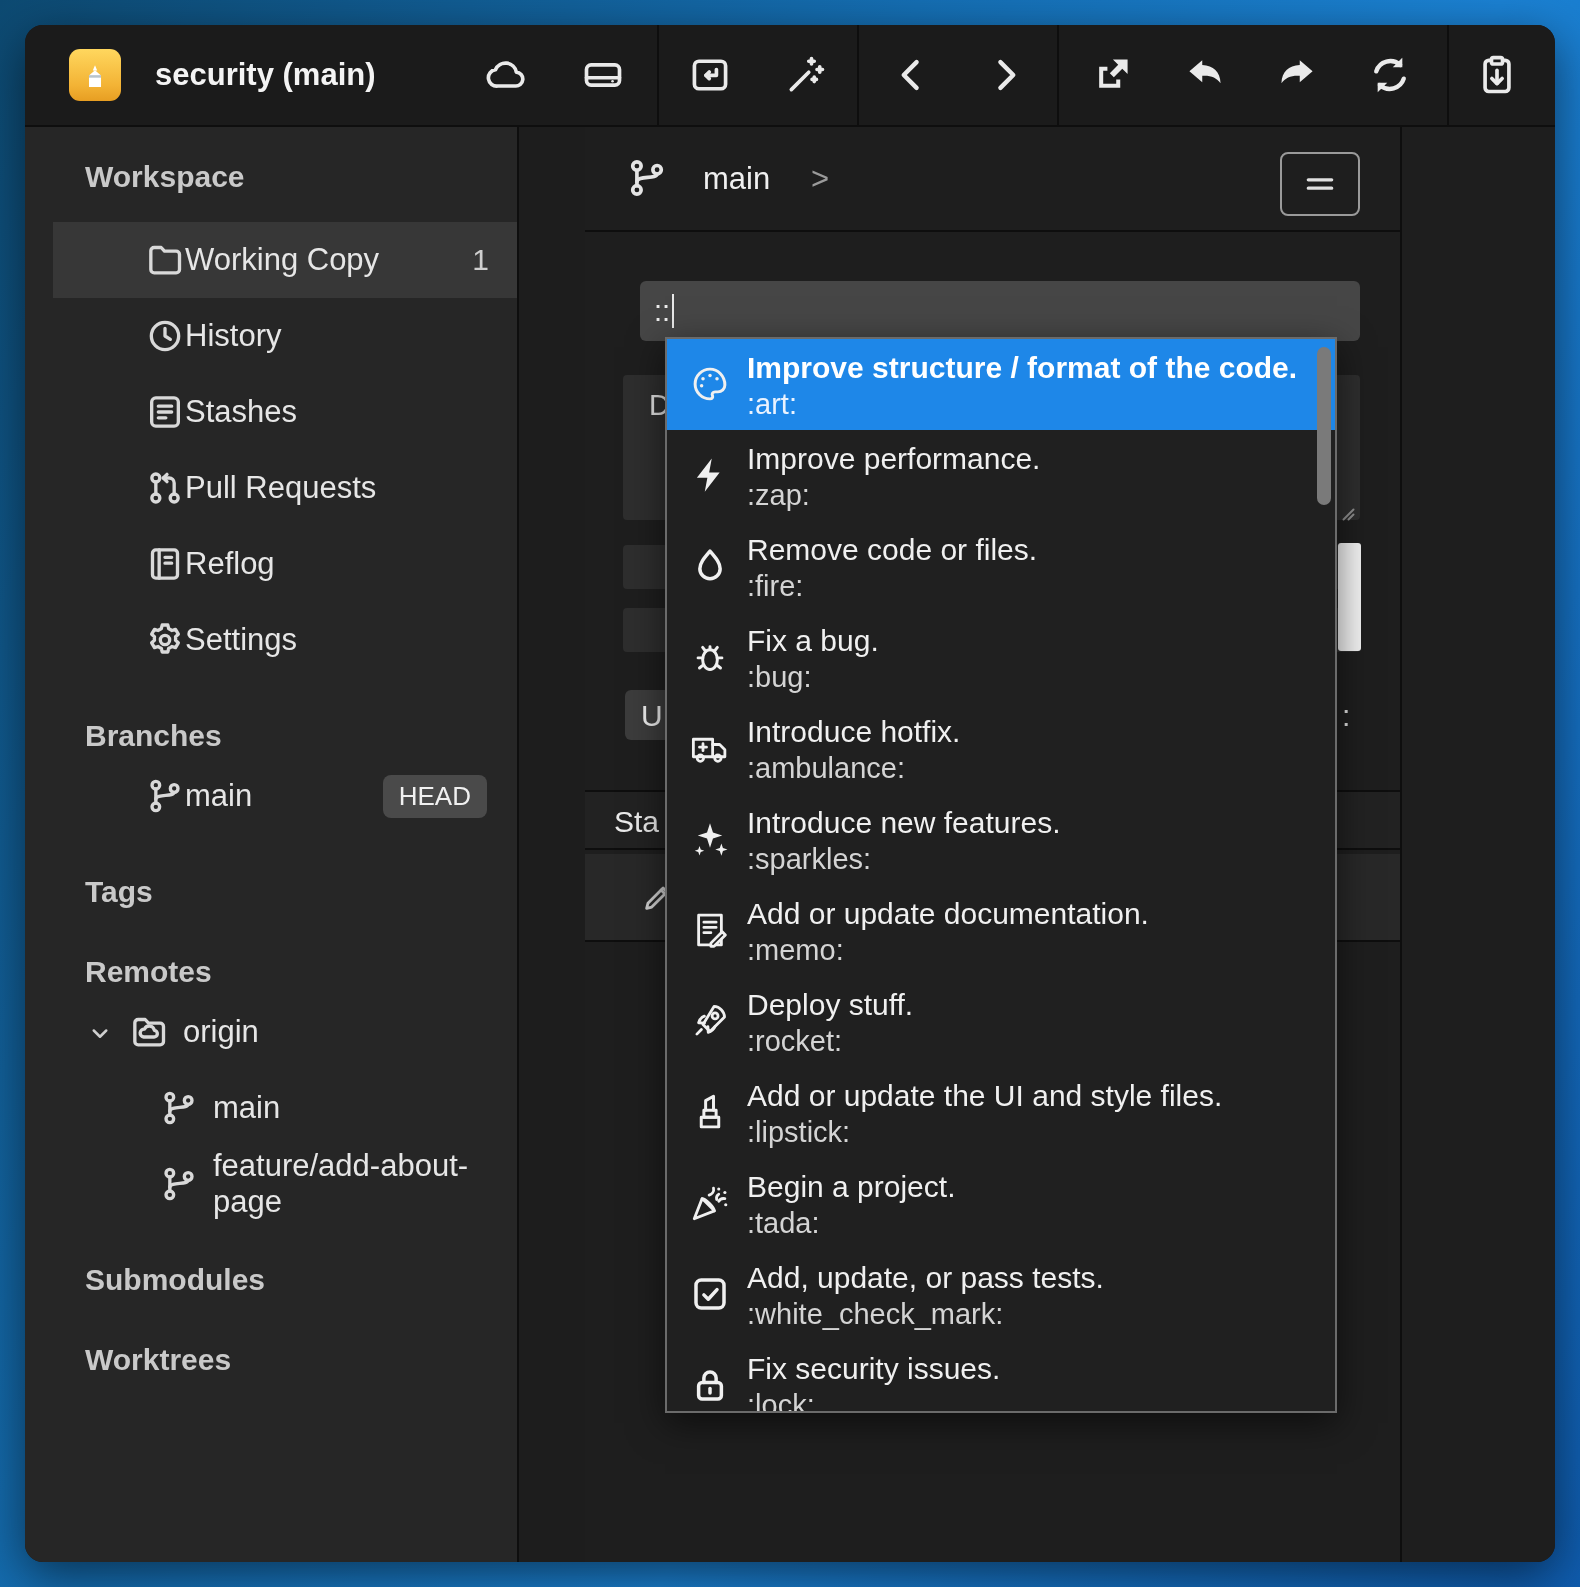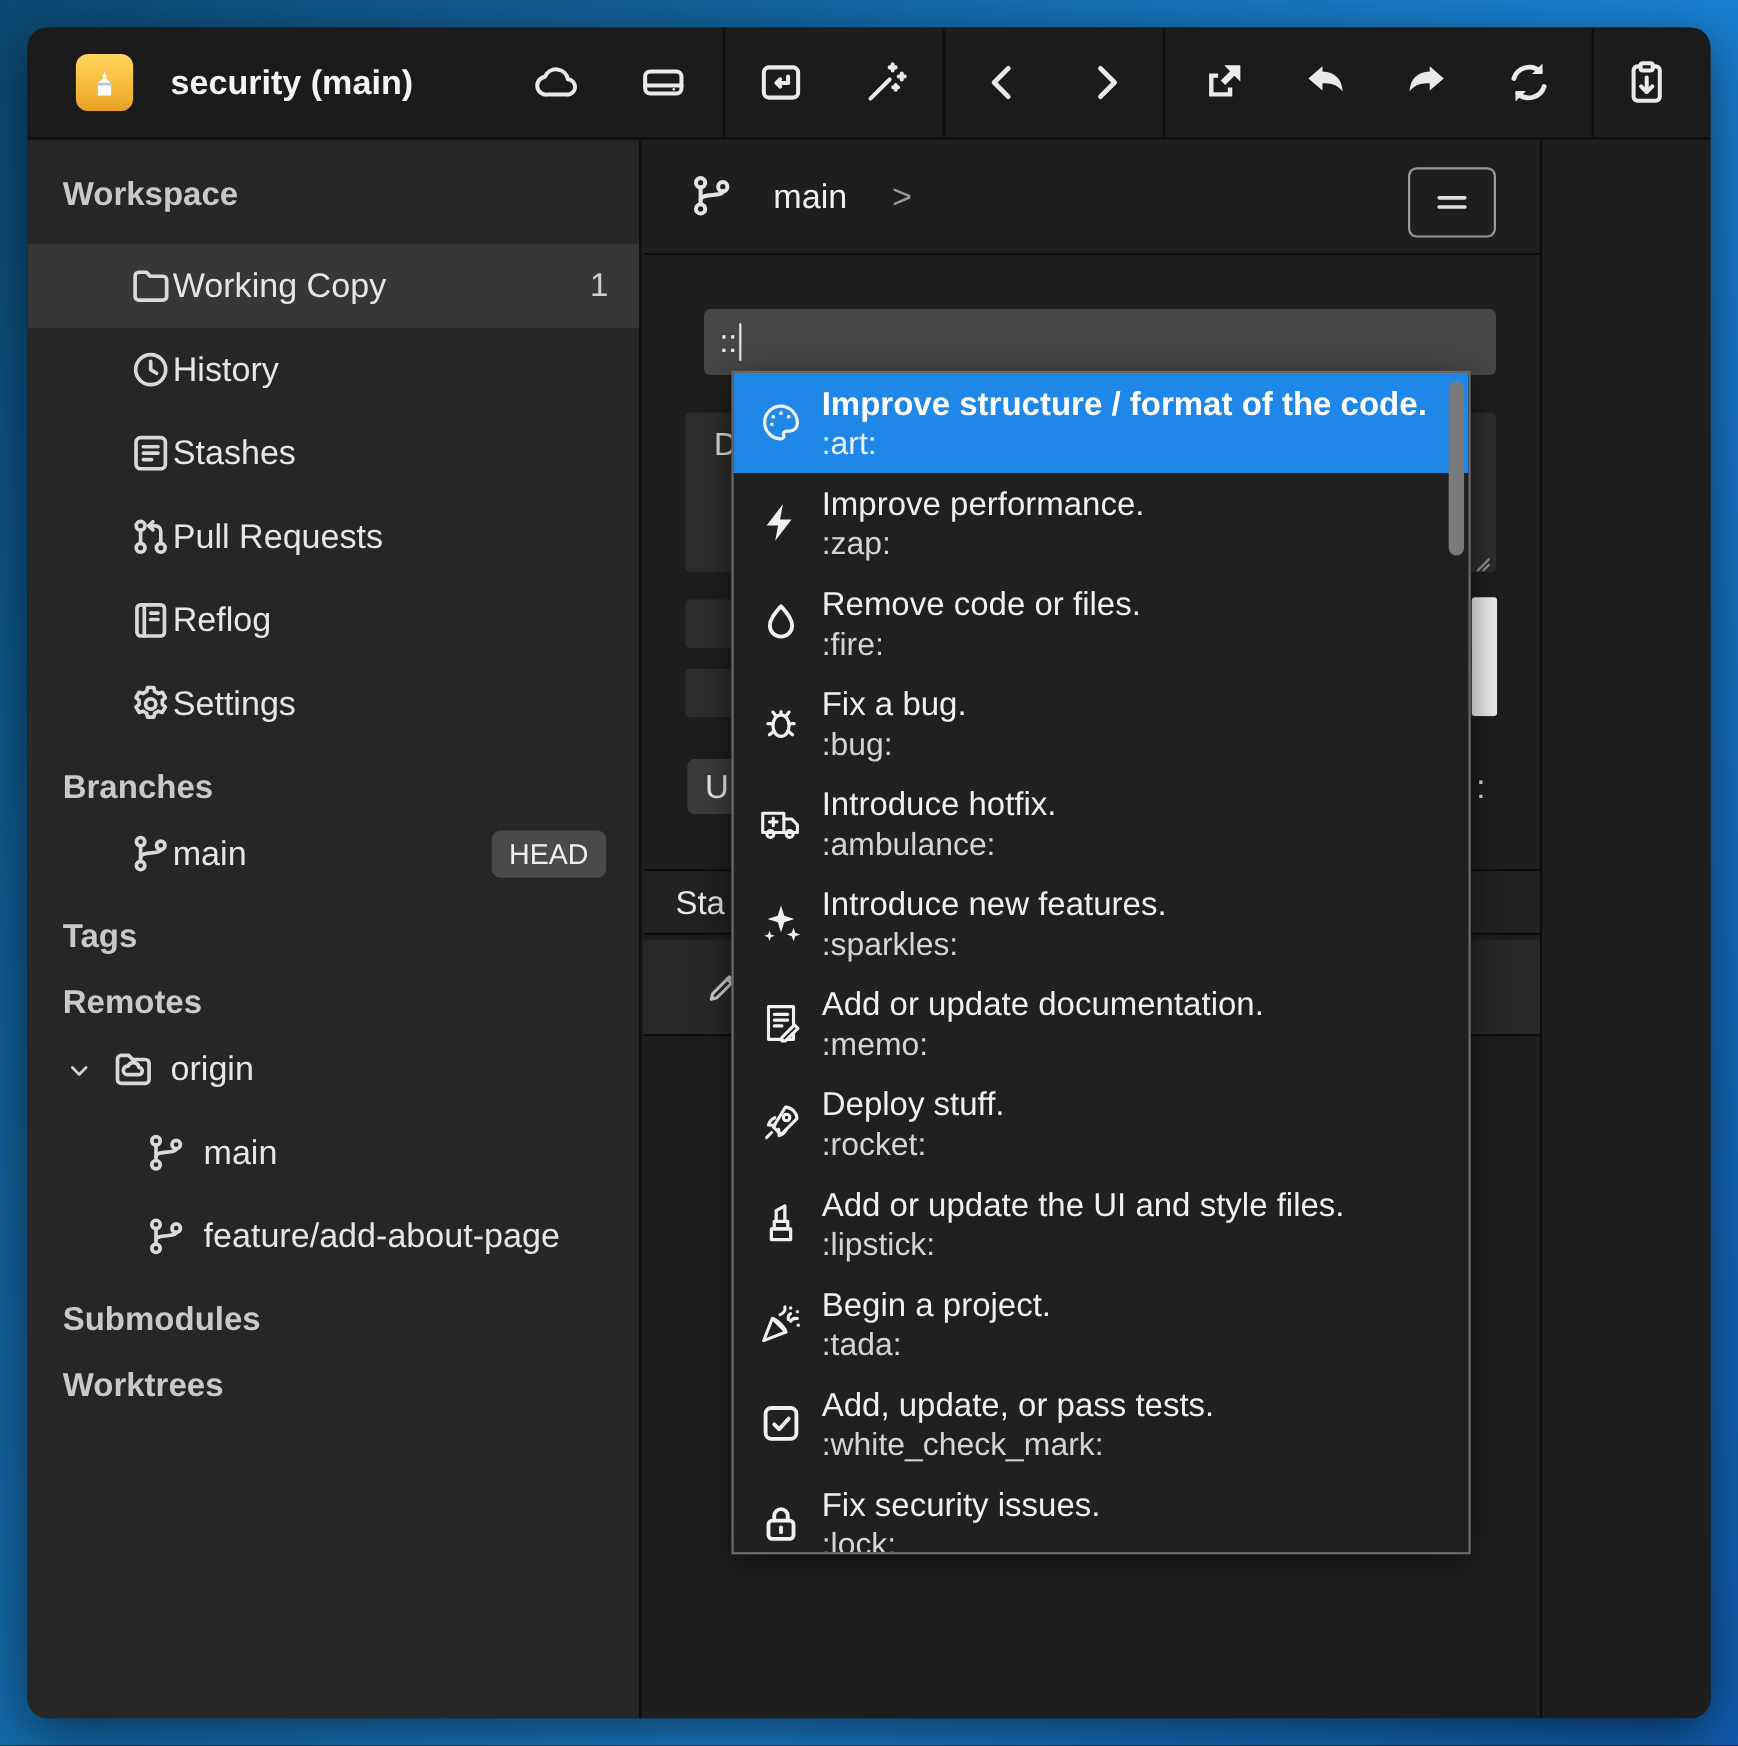--- a/index.html
+++ b/index.html
@@ -14,23 +14,23 @@
     background:linear-gradient(180deg,#ffd75e 0%,#f3b335 70%,#e79e22 100%);display:flex;align-items:center;justify-content:center;}
   .title{position:absolute;left:130px;top:0;height:100px;line-height:100px;font-size:31px;font-weight:700;color:#f4f4f4;}
   .tb-btn{position:absolute;top:26px;width:48px;height:48px;display:flex;align-items:center;justify-content:center;
     background:none;border:none;color:#eaeaea;padding:0;cursor:pointer;}
   .tb-btn svg{width:44px;height:44px;}
   .tb-sep{position:absolute;top:0;bottom:0;width:2px;background:#0e0e0e;}
   
   .ic{stroke:currentColor;fill:none;stroke-width:2;stroke-linecap:round;stroke-linejoin:round;}
   
   .window-body{position:absolute;left:0;top:102px;right:0;bottom:0;}
-  .sidebar{position:absolute;left:0;top:0;bottom:0;width:558px;background:#262626;border-right:2px solid #0e0e0e;
-    padding-top:28px;box-sizing:border-box;}
-  .sb-header{font-size:30px;font-weight:700;color:#c9c9c9;padding-left:32px;height:44px;line-height:44px;margin-top:16px;}
+  .sidebar{position:absolute;left:0;top:0;bottom:0;width:494px;background:#262626;border-right:2px solid #0e0e0e;
+    padding-top:28px;box-sizing:border-box;padding-left:28px;}
+  .sb-header{font-size:30px;font-weight:700;color:#c9c9c9;padding-left:32px;height:44px;line-height:44px;margin-top:36px;}
   .sb-header.first{margin-top:0;}
   .sb-row{position:relative;height:76px;display:flex;align-items:center;padding-left:132px;font-size:31px;color:#e6e6e6;cursor:pointer;}
   .sb-row.selected{background:#373737;margin-top:23px;}
   .sb-ic{position:absolute;left:92px;top:18px;width:40px;height:40px;color:#d9d9d9;}
   .sb-ic svg{width:40px;height:40px;}
   .sb-count{position:absolute;right:28px;color:#cfcfcf;font-size:30px;}
   .head-badge{position:absolute;right:30px;background:#4a4a4a;border-radius:8px;padding:6px 16px;font-size:26px;color:#f0f0f0;text-align:right;}
   .sb-chevron{position:absolute;left:32px;top:24px;width:30px;height:30px;color:#cfcfcf;}
   .sb-chevron svg{width:30px;height:30px;}
   .sb-row.origin{padding-left:130px;}

